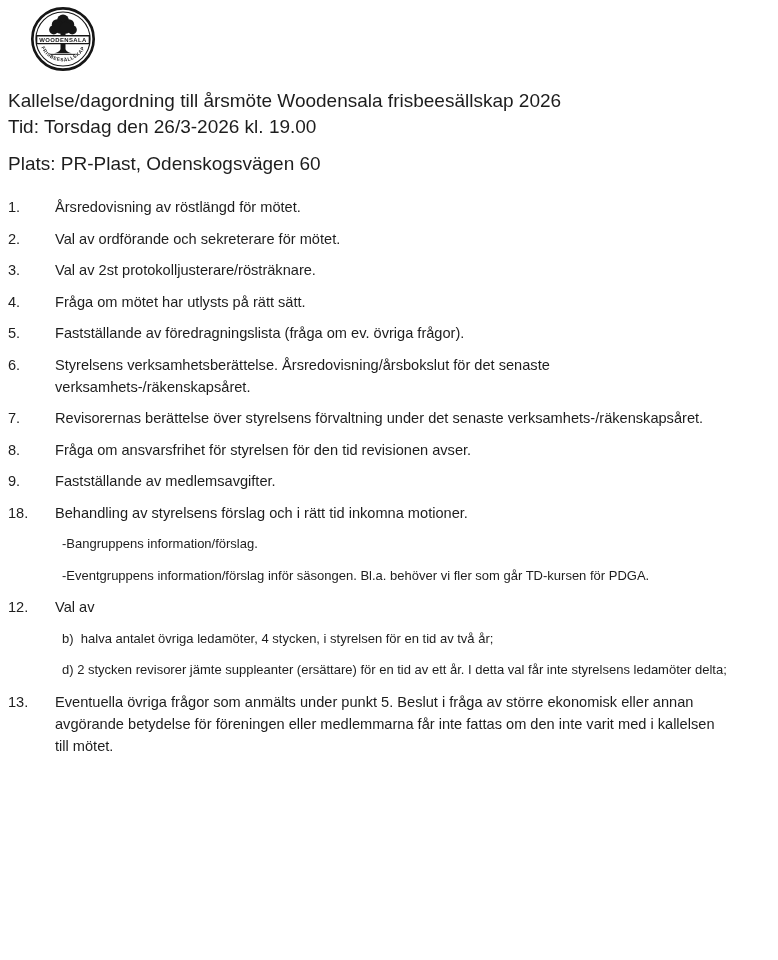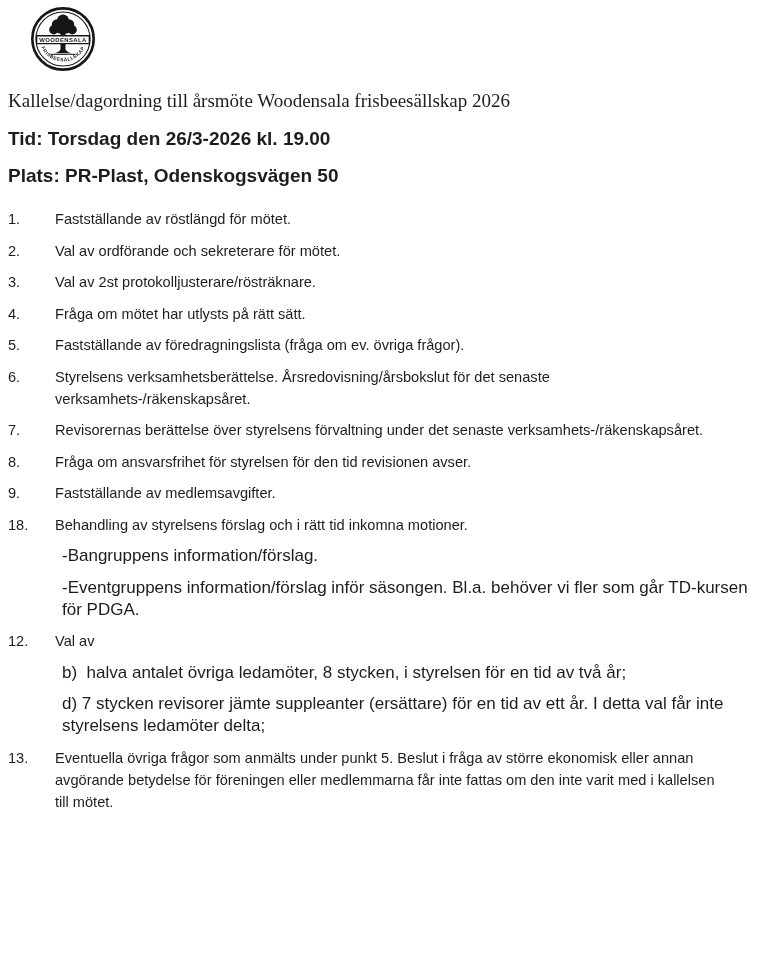--- a/index.html
+++ b/index.html
@@ -17,29 +17,28 @@
     padding: 4px 8px 0 8px;
   }
   .logo-wrap {
     margin: 2px 0 18px 22px;
     width: 66px;
     height: 66px;
   }
   .doc-header .title {
     font-size: 19px;
     line-height: 22px;
-    margin: 0 0 16px 0;
+    margin: 0 0 4px 0;
     font-weight: 400;
-    font-family: Liberation Serif, serif;
   }
   .doc-header .meta {
     font-size: 19px;
     line-height: 22px;
     margin: 0 0 15px 0;
-    font-weight: 700;
+    font-weight: 400;
   }
   .agenda {
     margin-top: 21px;
   }
   .agenda-item {
     display: flex;
     align-items: flex-start;
     margin-bottom: 9.5px;
     font-size: 14.6px;
     line-height: 22px;
@@ -51,21 +50,21 @@
   }
   .item-body { flex: 1; }
   .item-text {
     max-width: 670px;
     font-size: 14.6px;
     line-height: 22px;
   }
   .sub-item {
     max-width: 700px;
     margin: 9.5px 0 0 7px;
-    font-size: 17px;
+    font-size: 13px;
     line-height: 22px;
     white-space: pre-wrap;
   }
 </style>
 </head>
 <body>
 
 <div class="page">
 
   <div class="logo-wrap">
@@ -97,29 +96,29 @@
       </defs>
       <text font-size="7.2" font-weight="bold" fill="#161616" letter-spacing="0.8" font-family="Liberation Sans, sans-serif">
         <textPath href="#arcBottom" startOffset="50%" text-anchor="middle">FRISBEESÄLLSKAP</textPath>
       </text>
     </svg>
   </div>
 
   <div class="doc-header">
     <p class="title">Kallelse/dagordning till årsmöte Woodensala frisbeesällskap 2026</p>
     <p class="meta">Tid: Torsdag den 26/3-2026 kl. 19.00</p>
-    <p class="meta">Plats: PR-Plast, Odenskogsvägen 50</p>
+    <p class="meta">Plats: PR-Plast, Odenskogsvägen 60</p>
   </div>
 
   <div class="agenda">
 
     <div class="agenda-item">
       <span class="item-number">1.</span>
       <div class="item-body">
-          <div class="item-text">Fastställande av röstlängd för mötet.</div>
+          <div class="item-text">Årsredovisning av röstlängd för mötet.</div>
         </div>
     </div>
 
     <div class="agenda-item">
       <span class="item-number">2.</span>
       <div class="item-body">
           <div class="item-text">Val av ordförande och sekreterare för mötet.</div>
         </div>
     </div>
 
@@ -179,22 +178,22 @@
         <div class="item-text">Behandling av styrelsens förslag och i rätt tid inkomna motioner.</div>
         <div class="sub-item">-Bangruppens information/förslag.</div>
         <div class="sub-item">-Eventgruppens information/förslag inför säsongen. Bl.a. behöver vi fler som går TD-kursen för PDGA.</div>
       </div>
     </div>
 
     <div class="agenda-item">
       <span class="item-number">12.</span>
       <div class="item-body">
         <div class="item-text">Val av</div>
-        <div class="sub-item">b)  halva antalet övriga ledamöter, 8 stycken, i styrelsen för en tid av två år;</div>
-        <div class="sub-item">d) 7 stycken revisorer jämte suppleanter (ersättare) för en tid av ett år. I detta val får inte styrelsens ledamöter delta;</div>
+        <div class="sub-item">b)  halva antalet övriga ledamöter, 4 stycken, i styrelsen för en tid av två år;</div>
+        <div class="sub-item">d) 2 stycken revisorer jämte suppleanter (ersättare) för en tid av ett år. I detta val får inte styrelsens ledamöter delta;</div>
       </div>
     </div>
 
     <div class="agenda-item">
       <span class="item-number">13.</span>
       <div class="item-body">
           <div class="item-text">Eventuella övriga frågor som anmälts under punkt 5. Beslut i fråga av större ekonomisk eller annan avgörande betydelse för föreningen eller medlemmarna får inte fattas om den inte varit med i kallelsen till mötet.</div>
         </div>
     </div>
 

